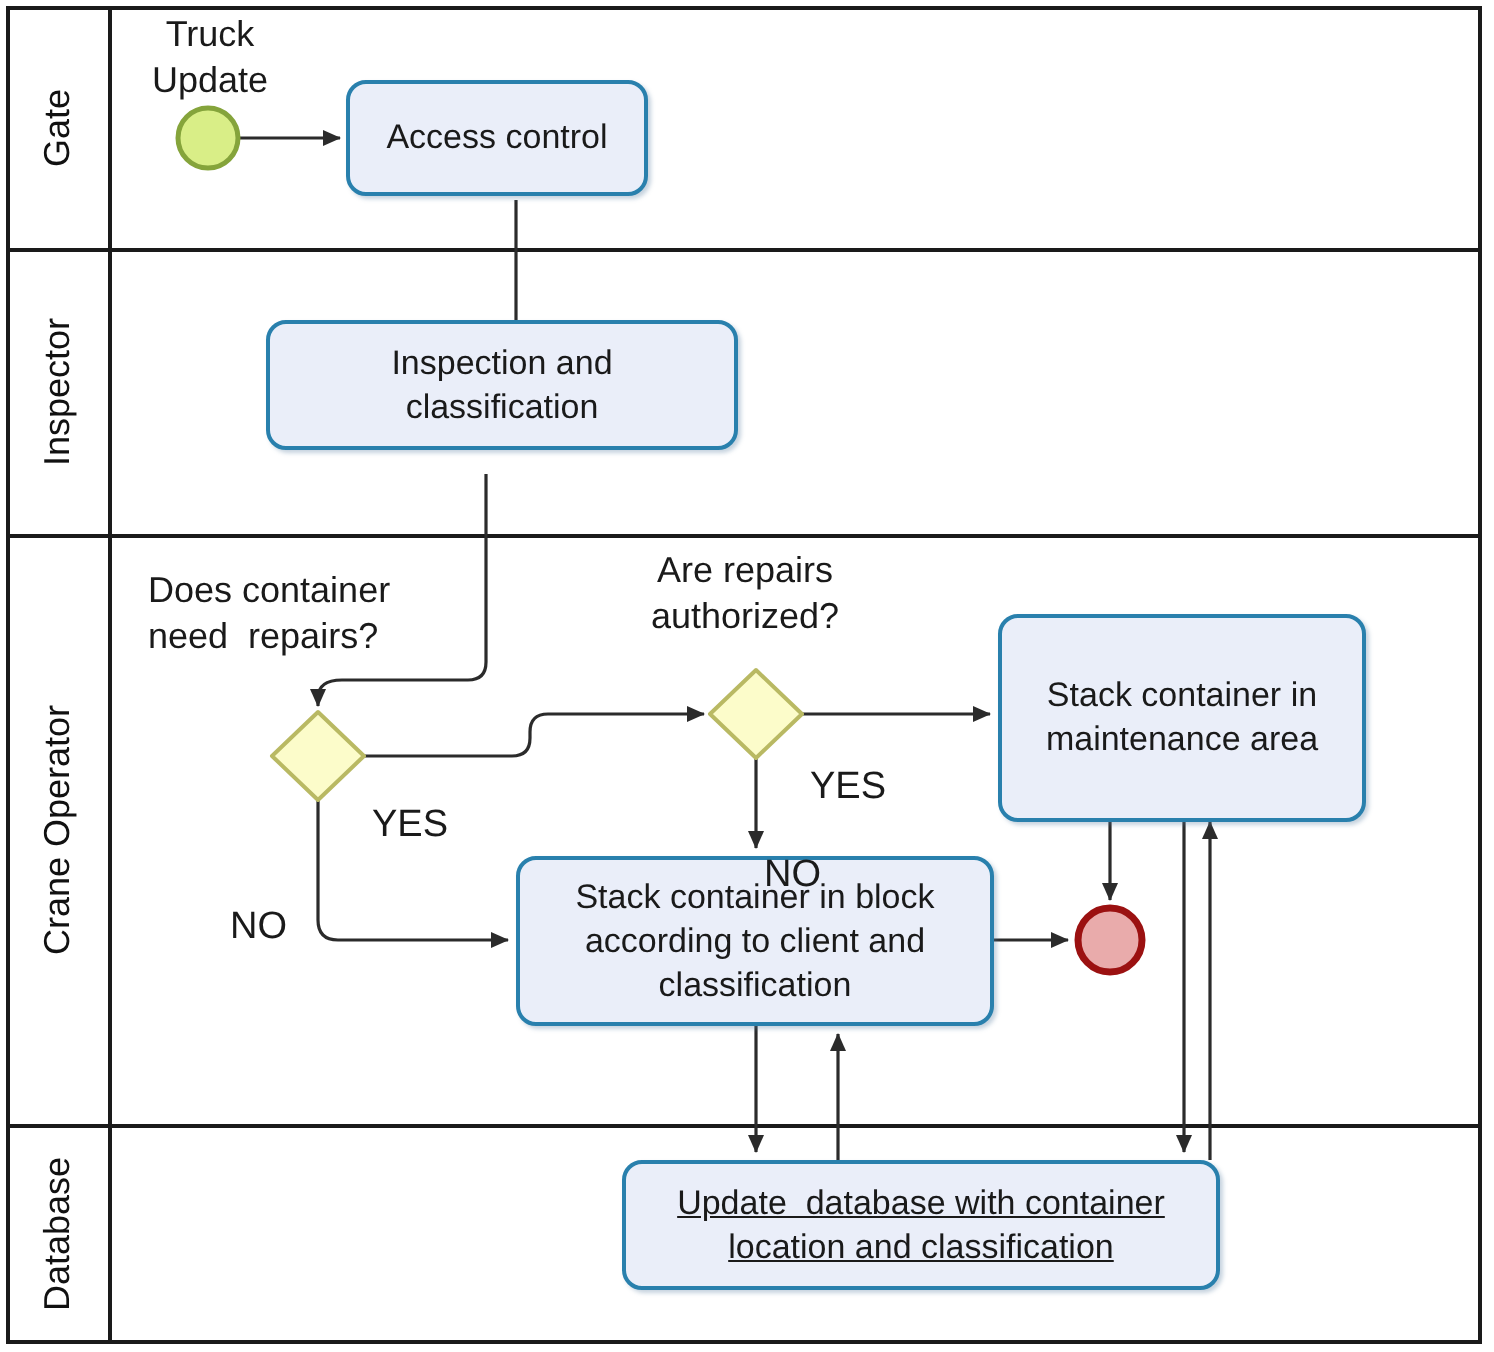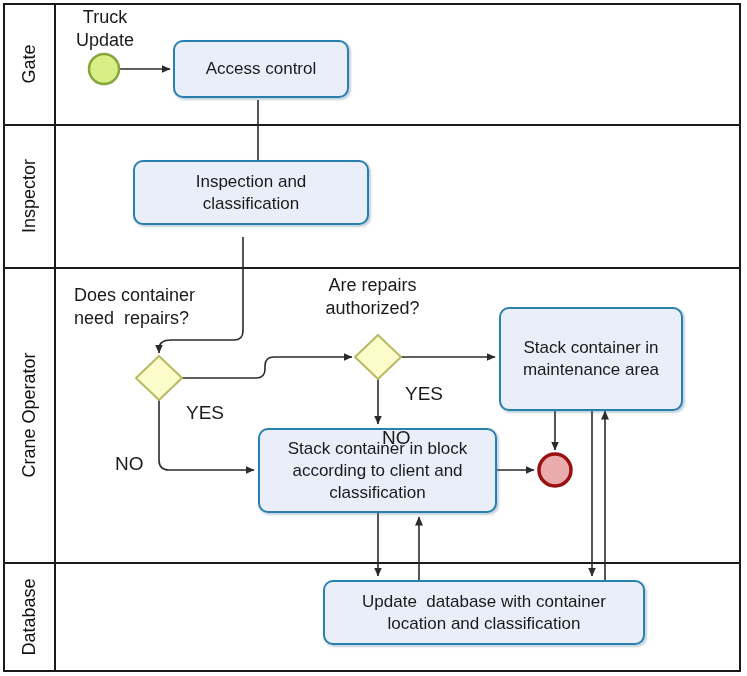--- a/index.html
+++ b/index.html
@@ -11,25 +11,25 @@
     background:#eaeef9;
     border:2px solid #2980ad;
     border-radius:10px;
     display:flex;align-items:center;justify-content:center;
     text-align:center;
     font-size:17px;line-height:22px;
     box-shadow:1.5px 1.5px 2px rgba(90,125,160,.35);
     box-sizing:border-box;
     white-space:pre-wrap;
   }
-  .b-access{left:173px;top:40px;width:176px;height:58px;}
+  .b-access{left:173px;top:40px;width:151px;height:58px;}
   .b-inspect{left:133px;top:160px;width:236px;height:65px;}
   .b-maint{left:499px;top:307px;width:184px;height:104px;}
   .b-block{left:258px;top:428px;width:239px;height:85px;}
-  .b-update{left:323px;top:580px;width:322px;height:65px;}
+  .b-update{left:311px;top:580px;width:299px;height:65px;text-decoration:underline;}
   .lbl{position:absolute;font-size:18px;line-height:23px;color:#1a1a1a;white-space:pre-wrap;}
   .lbl-truck{left:58px;top:6px;width:94px;text-align:center;}
   .lbl-q1{left:74px;top:284px;}
   .lbl-q2{left:305px;top:274px;width:135px;text-align:center;}
   .lbl-yn{font-size:19px;margin-top:48px;}
   .lbl-yes1{left:186px;top:353px;}
   .lbl-no1{left:115px;top:404px;}
   .lbl-yes2{left:405px;top:334px;}
   .lbl-no2{left:382px;top:378px;}
   .lane-label{

